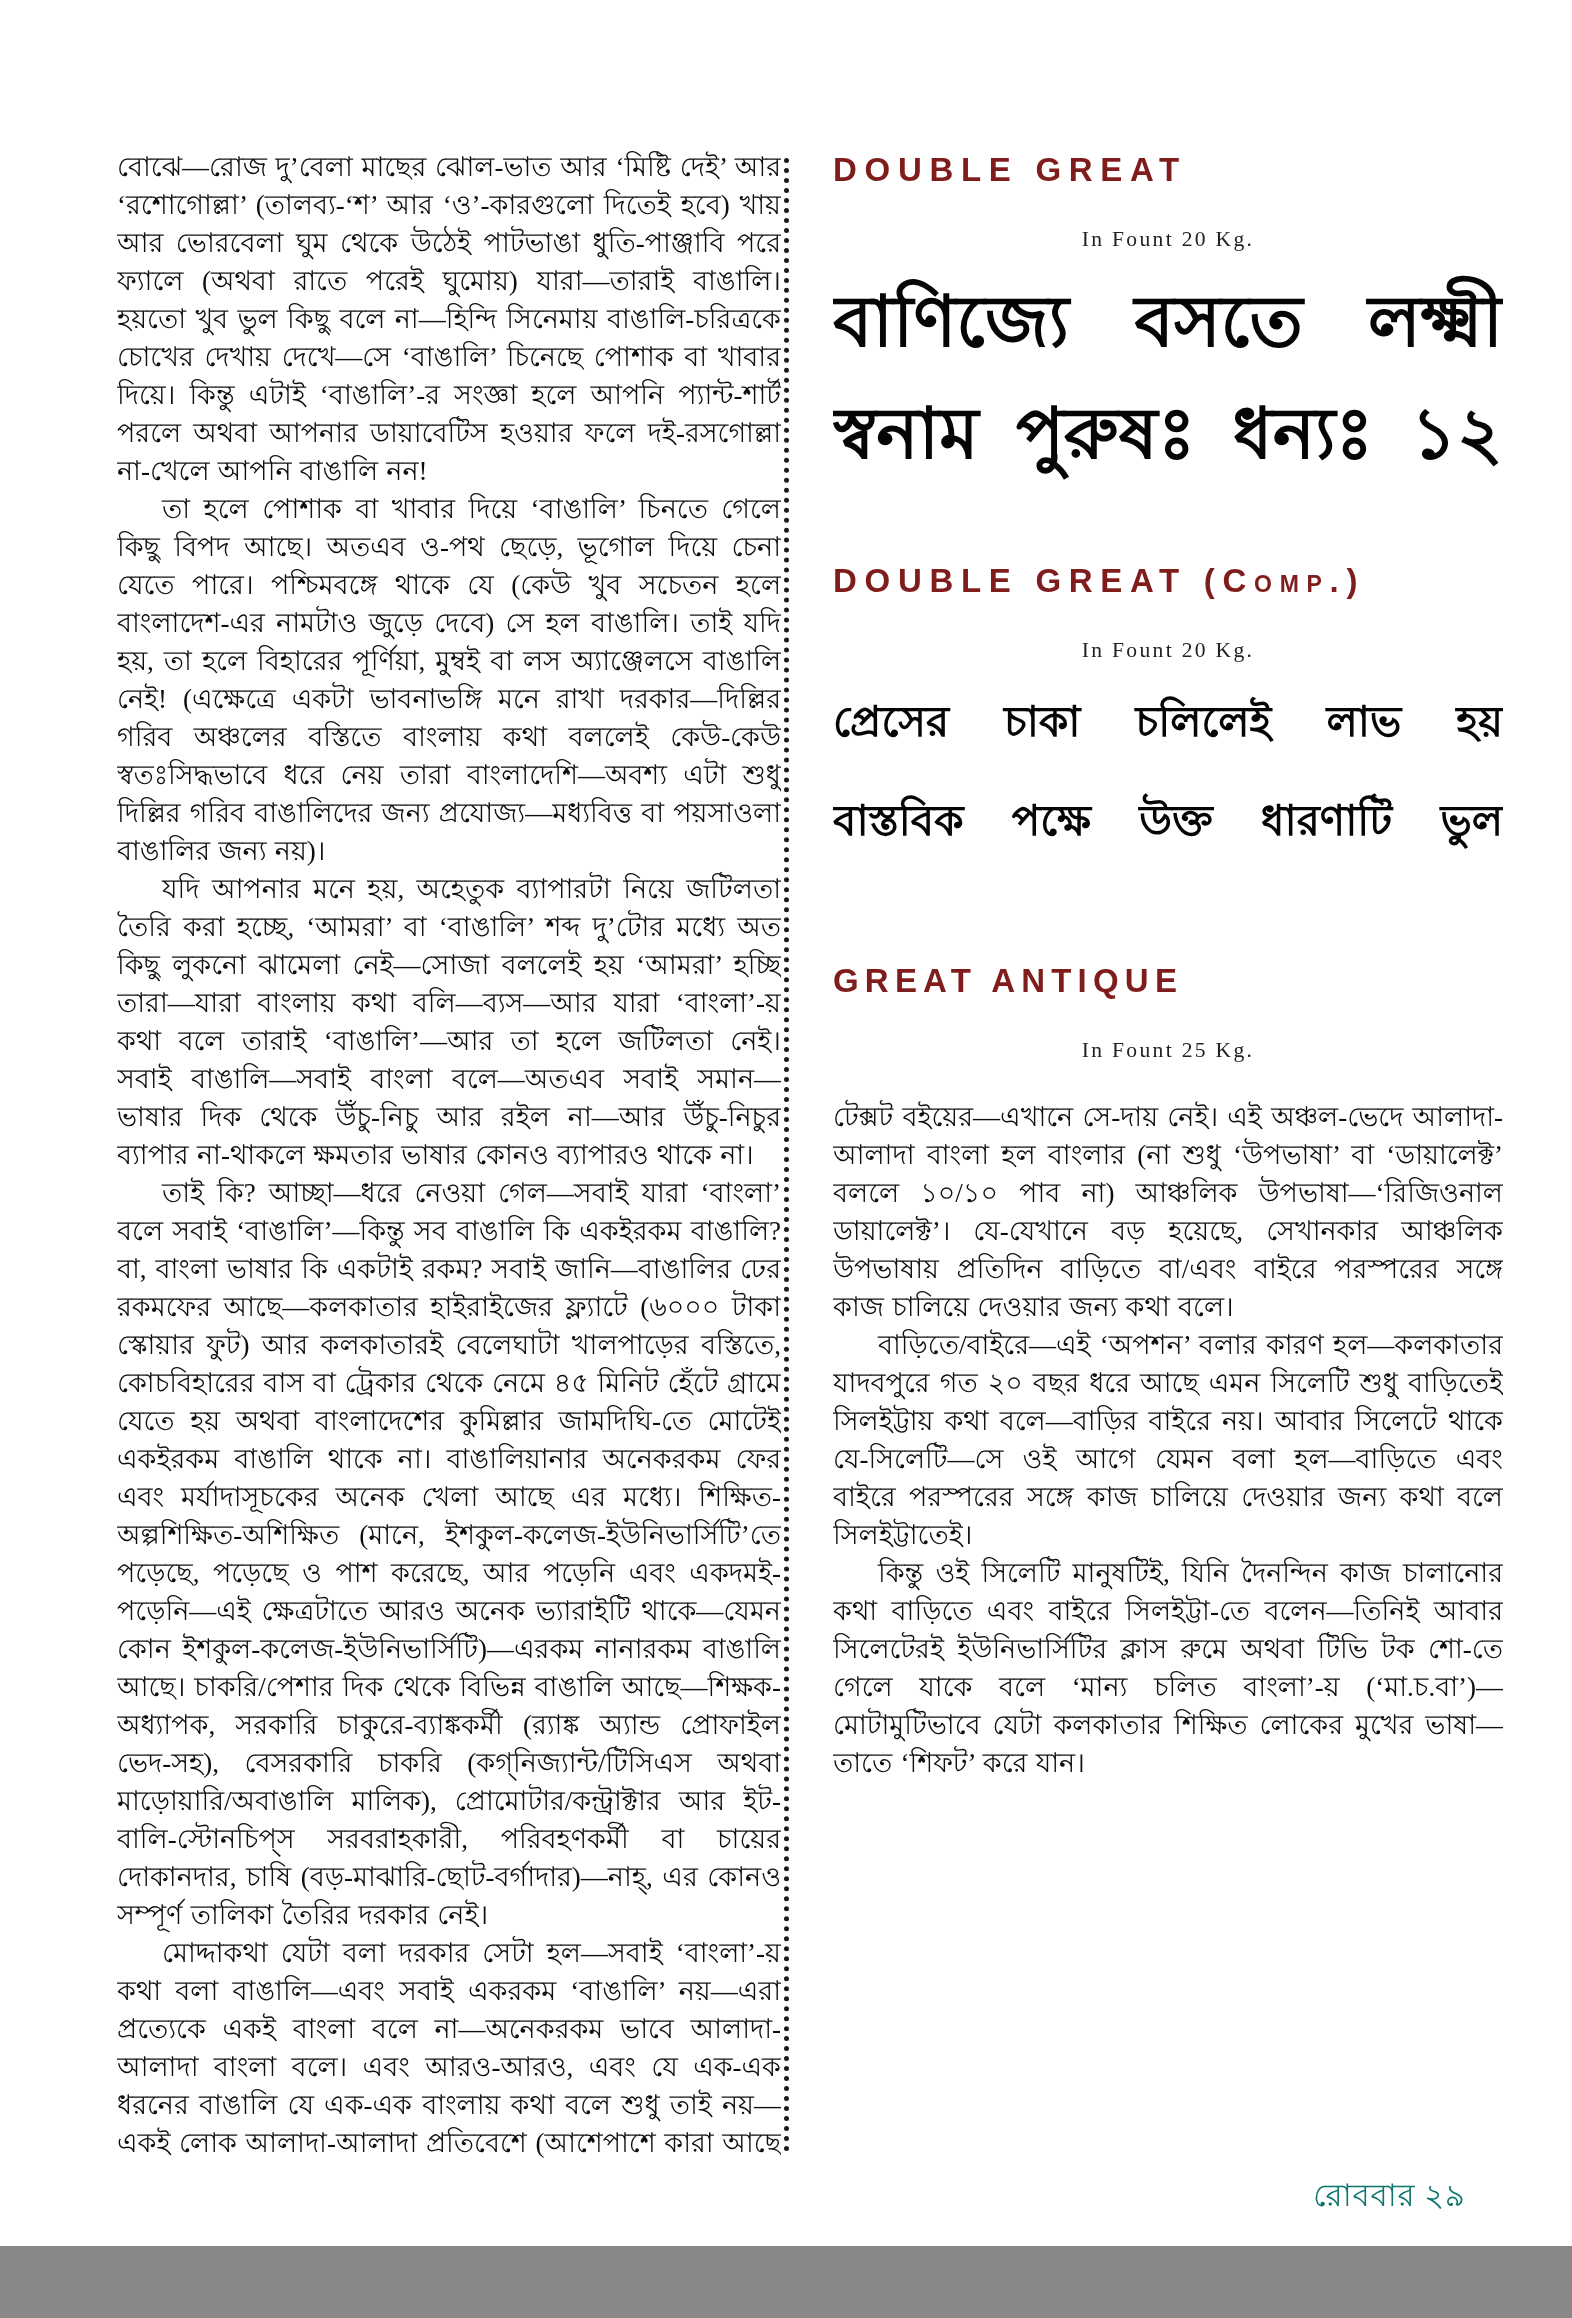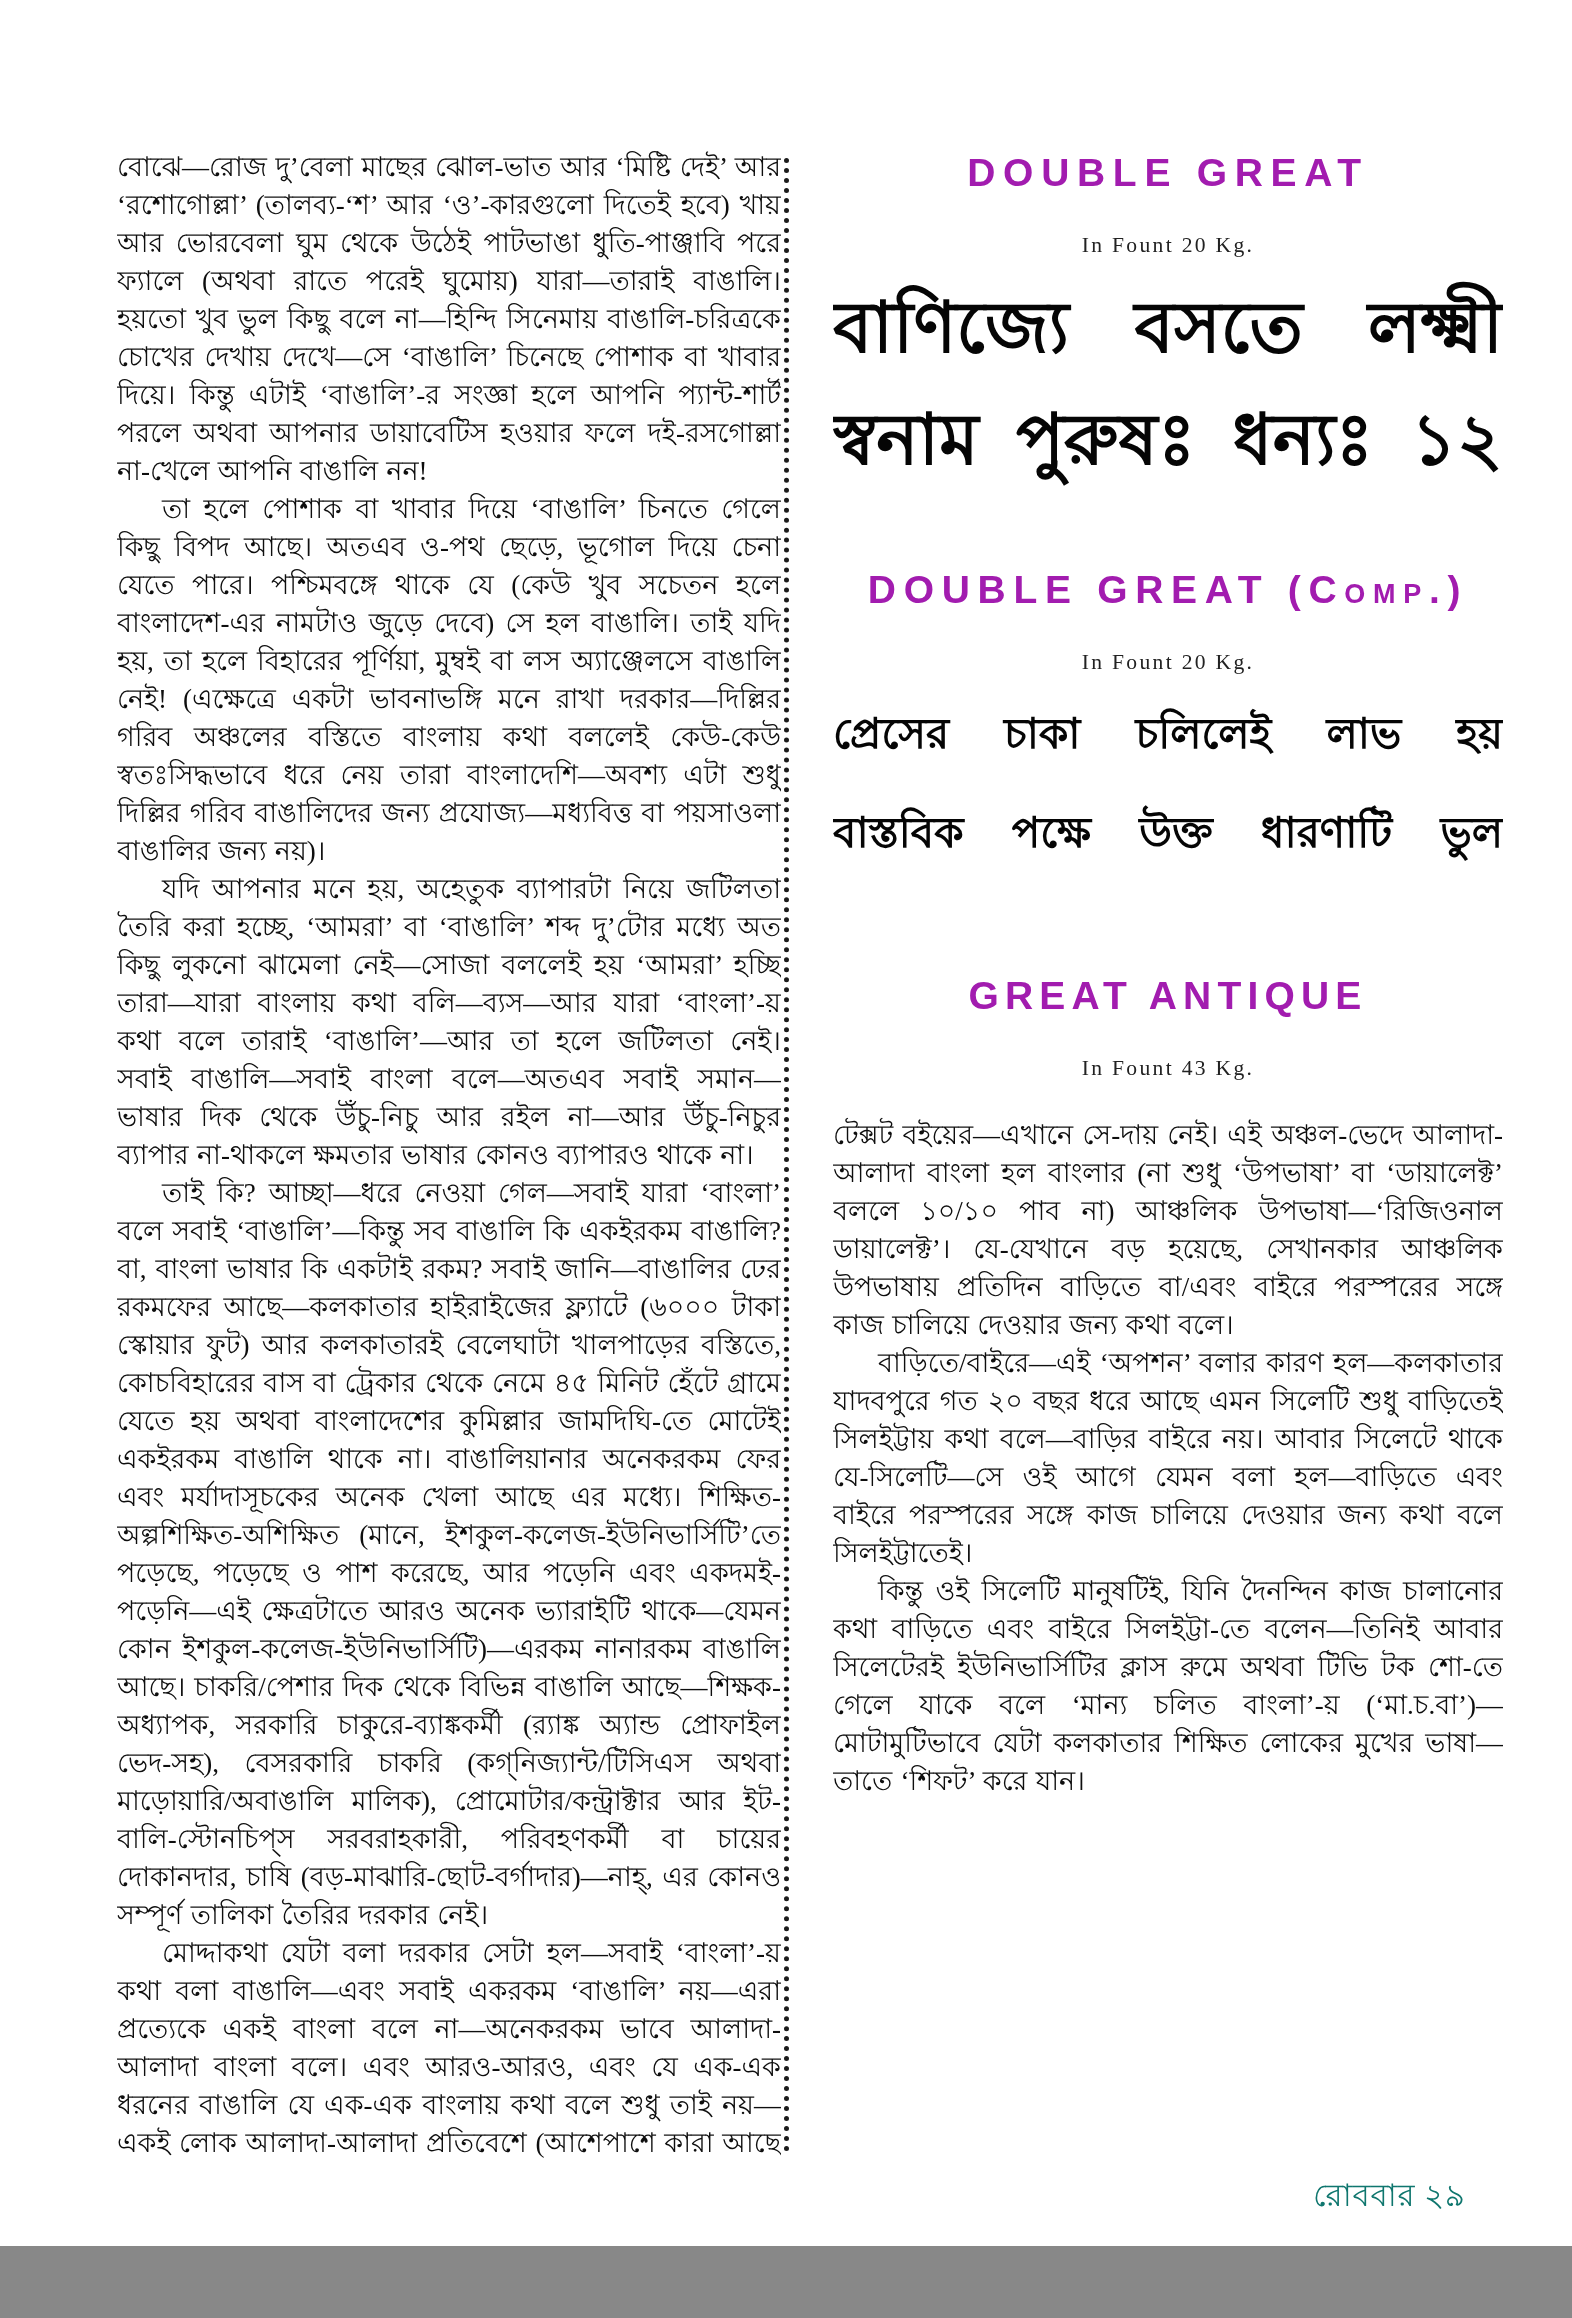--- a/index.html
+++ b/index.html
@@ -30,25 +30,25 @@
     border-left:5.4px dotted #1b1b1b;
   }
   
   .col-right{
     position:absolute;left:833px;top:146px;width:670px;height:2048px;
     overflow:hidden;
   }
   .spec-head{
     font-family:"Liberation Sans","DejaVu Sans",sans-serif;
     font-weight:bold;
-    font-size:39px;
+    font-size:33px;
     letter-spacing:7.7px;
-    text-align:center;
+    text-align:left;
     font-variant:small-caps;
-    color:#a21caf;
+    color:#7f1d1d;
   }
   .spec-head.first{margin-top:4.6px;}
   .spec-head.second{margin-top:72px;}
   .spec-head.third{margin-top:91px;letter-spacing:6.2px;}
   .spec-sub{
     margin-top:38px;
     font-size:21.6px;
     text-align:center;
     letter-spacing:2.3px;
     color:#222;
@@ -109,21 +109,21 @@
     </div>
 
     <div class="spec-head second">DOUBLE GREAT (Comp.)</div>
     <div class="spec-sub">In Fount 20 Kg.</div>
     <div class="display d2">
       <div>প্রেসের চাকা চলিলেই লাভ হয়</div>
       <div>বাস্তবিক পক্ষে উক্ত ধারণাটি ভুল</div>
     </div>
 
     <div class="spec-head third">GREAT ANTIQUE</div>
-    <div class="spec-sub">In Fount 43 Kg.</div>
+    <div class="spec-sub">In Fount 25 Kg.</div>
 
     <div class="rc-body body-text">
       <p>টেক্সট বইয়ের—এখানে সে-দায় নেই। এই অঞ্চল-ভেদে আলাদা-আলাদা বাংলা হল বাংলার (না শুধু ‘উপভাষা’ বা ‘ডায়ালেক্ট’ বললে ১০/১০ পাব না) আঞ্চলিক উপভাষা—‘রিজিওনাল ডায়ালেক্ট’। যে-যেখানে বড় হয়েছে, সেখানকার আঞ্চলিক উপভাষায় প্রতিদিন বাড়িতে বা/এবং বাইরে পরস্পরের সঙ্গে কাজ চালিয়ে দেওয়ার জন্য কথা বলে।</p>
       <p class="indent">বাড়িতে/বাইরে—এই ‘অপশন’ বলার কারণ হল—কলকাতার যাদবপুরে গত ২০ বছর ধরে আছে এমন সিলেটি শুধু বাড়িতেই সিলইট্টায় কথা বলে—বাড়ির বাইরে নয়। আবার সিলেটে থাকে যে-সিলেটি—সে ওই আগে যেমন বলা হল—বাড়িতে এবং বাইরে পরস্পরের সঙ্গে কাজ চালিয়ে দেওয়ার জন্য কথা বলে সিলইট্টাতেই।</p>
       <p class="indent">কিন্তু ওই সিলেটি মানুষটিই, যিনি দৈনন্দিন কাজ চালানোর কথা বাড়িতে এবং বাইরে সিলইট্টা-তে বলেন—তিনিই আবার সিলেটেরই ইউনিভার্সিটির ক্লাস রুমে অথবা টিভি টক শো-তে গেলে যাকে বলে ‘মান্য চলিত বাংলা’-য় (‘মা.চ.বা’)—মোটামুটিভাবে যেটা কলকাতার শিক্ষিত লোকের মুখের ভাষা—তাতে ‘শিফট’ করে যান।</p>
 
     </div>
   </div>
 
   <div class="footer">রোববার ২৯</div>

